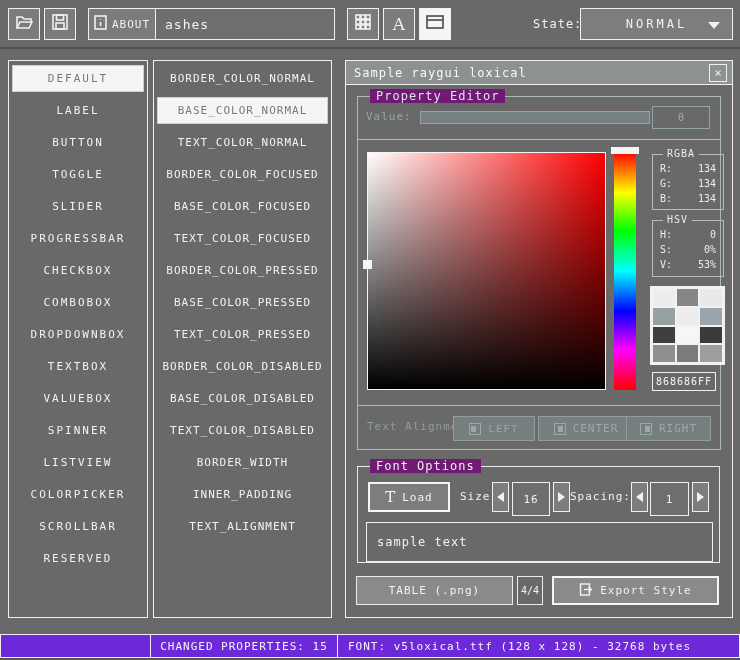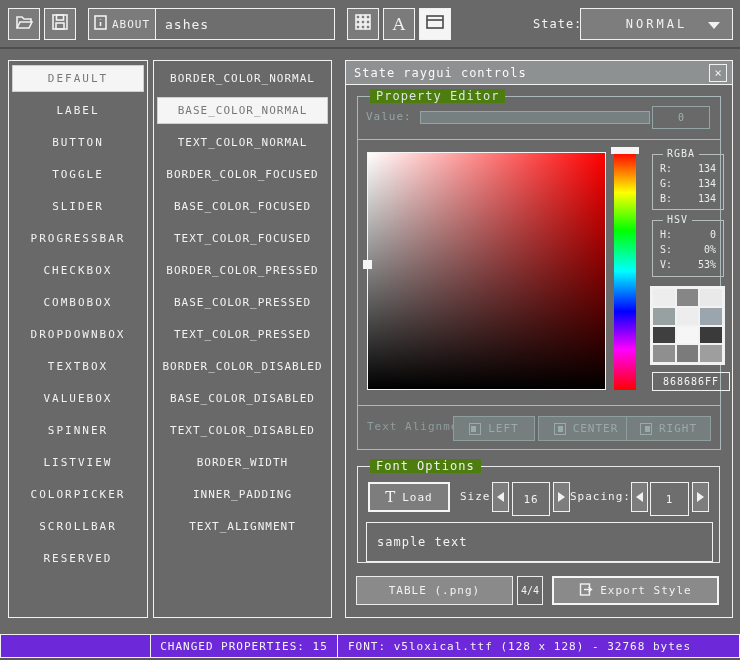--- a/index.html
+++ b/index.html
@@ -62,21 +62,21 @@
     background:#8e9191; border-bottom:1px solid #f1f1f1;
     display:flex; align-items:center; padding-left:8px;
     font-size:12px; letter-spacing:1px; color:#fafafa;
   }
   .close-btn {
     position:absolute; right:5px; top:3px; width:18px; height:18px;
     border:1px solid #f1f1f1; color:#f1f1f1;
     display:flex; align-items:center; justify-content:center; font-size:12px;
   }
   .groupbox { position:absolute; border:1px solid #a9b8b8; }
-  .group-label { position:absolute; top:-8px; left:12px; background:#4d7c0f; padding:0 6px; font-size:12px; letter-spacing:1px; color:#dce4e4; }
+  .group-label { position:absolute; top:-8px; left:12px; background:#701a75; padding:0 6px; font-size:12px; letter-spacing:1px; color:#dce4e4; }
   #prop-editor-group { left:11px; top:35px; width:364px; height:354px; }
   .value-label { position:absolute; left:8px; top:13px; font-size:11px; letter-spacing:1px; color:#93a5a5; }
   .value-slider { position:absolute; left:62px; top:14px; width:230px; height:13px; border:1px solid #93a5a5; background:#778080; }
   .value-box { position:absolute; left:294px; top:9px; width:58px; height:23px; border:1px solid #93a5a5; color:#9fb2b2; font-size:10px; display:flex; align-items:center; justify-content:center; }
   .hsep { position:absolute; left:0; right:0; height:1px; background:#a9b8b8; }
   #sep1 { top:42px; } #sep2 { top:308px; }
   .sv-panel {
     position:absolute; left:9px; top:55px; width:239px; height:238px;
     border:1px solid #f5f5f5;
     background-image: linear-gradient(to bottom, rgba(0,0,0,0), #000),
@@ -94,29 +94,29 @@
   #rgba-group { left:294px; top:57px; width:72px; height:56px; }
   #hsv-group  { left:294px; top:123px; width:72px; height:57px; }
   .mini-row { display:flex; justify-content:space-between; align-items:center; height:15px; padding:0 7px; color:#e8eded; }
   .mini-group .mini-row:first-of-type { margin-top:6px; }
   .swatch-panel {
     position:absolute; left:292px; top:189px; width:75px; height:79px;
     background:#f2f2f2; display:grid;
     grid-template-columns:repeat(3,1fr); grid-template-rows:repeat(4,1fr);
     gap:2px; padding:3px;
   }
-  .hex-box { position:absolute; left:294px; top:275px; width:78px; height:19px; border:1px solid #f1f1f1; font-size:10px; letter-spacing:1px; display:flex; align-items:center; justify-content:center; color:#f5f5f5; }
+  .hex-box { position:absolute; left:294px; top:275px; width:64px; height:19px; border:1px solid #f1f1f1; font-size:10px; letter-spacing:1px; display:flex; align-items:center; justify-content:center; color:#f5f5f5; }
   .align-label { position:absolute; left:9px; top:323px; font-size:11px; letter-spacing:1px; color:#8e9d9d; white-space:nowrap; overflow:hidden; width:88px; }
   .align-btn {
     position:absolute; top:319px; height:25px;
     background:#767e7e; border:1px solid #8e9d9d; color:#9aa9a9;
     display:flex; align-items:center; justify-content:center; gap:7px;
     font-size:11px; letter-spacing:1px;
   }
-  #align-left { left:95px; width:82px; } #align-center { left:180px; width:96px; } #align-right { left:268px; width:85px; }
+  #align-left { left:95px; width:82px;font-family:Liberation Mono, monospace; } #align-center { left:180px; width:96px; } #align-right { left:268px; width:85px; }
   .align-icon { width:12px; height:12px; border:1px solid #9aa9a9; position:relative; }
   .align-icon::after { content:''; position:absolute; width:5px; height:6px; background:#9aa9a9; top:2px; }
   .align-icon.l::after { left:1px; } .align-icon.c::after { left:3px; } .align-icon.r::after { right:1px; }
   #font-options-group { left:11px; top:405px; width:363px; height:97px; border-color:#e8e8e8; }
   #font-options-group > .group-label { color:#f0f0f0; }
   .load-btn {
     position:absolute; left:10px; top:15px; width:82px; height:30px;
     background:#7d7d7d; border:2px solid #f5f5f5;
     display:flex; align-items:center; justify-content:center; gap:6px;
     font-size:11px; letter-spacing:1px; color:#f5f5f5;
@@ -249,21 +249,21 @@
   <div class="lv-item">BORDER_COLOR_DISABLED</div>
   <div class="lv-item">BASE_COLOR_DISABLED</div>
   <div class="lv-item">TEXT_COLOR_DISABLED</div>
   <div class="lv-item">BORDER_WIDTH</div>
   <div class="lv-item">INNER_PADDING</div>
   <div class="lv-item">TEXT_ALIGNMENT</div>
 </div>
 
 <div id="sample-window">
   <div class="titlebar">
-    <span>State raygui controls</span>
+    <span>Sample raygui loxical</span>
   </div>
   <div class="close-btn">
     <span>×</span>
   </div>
 
   <div class="groupbox" id="prop-editor-group">
     <span class="group-label">Property Editor</span>
     <span class="value-label">Value:</span>
     <div class="value-slider"></div>
     <div class="value-box">0</div>

